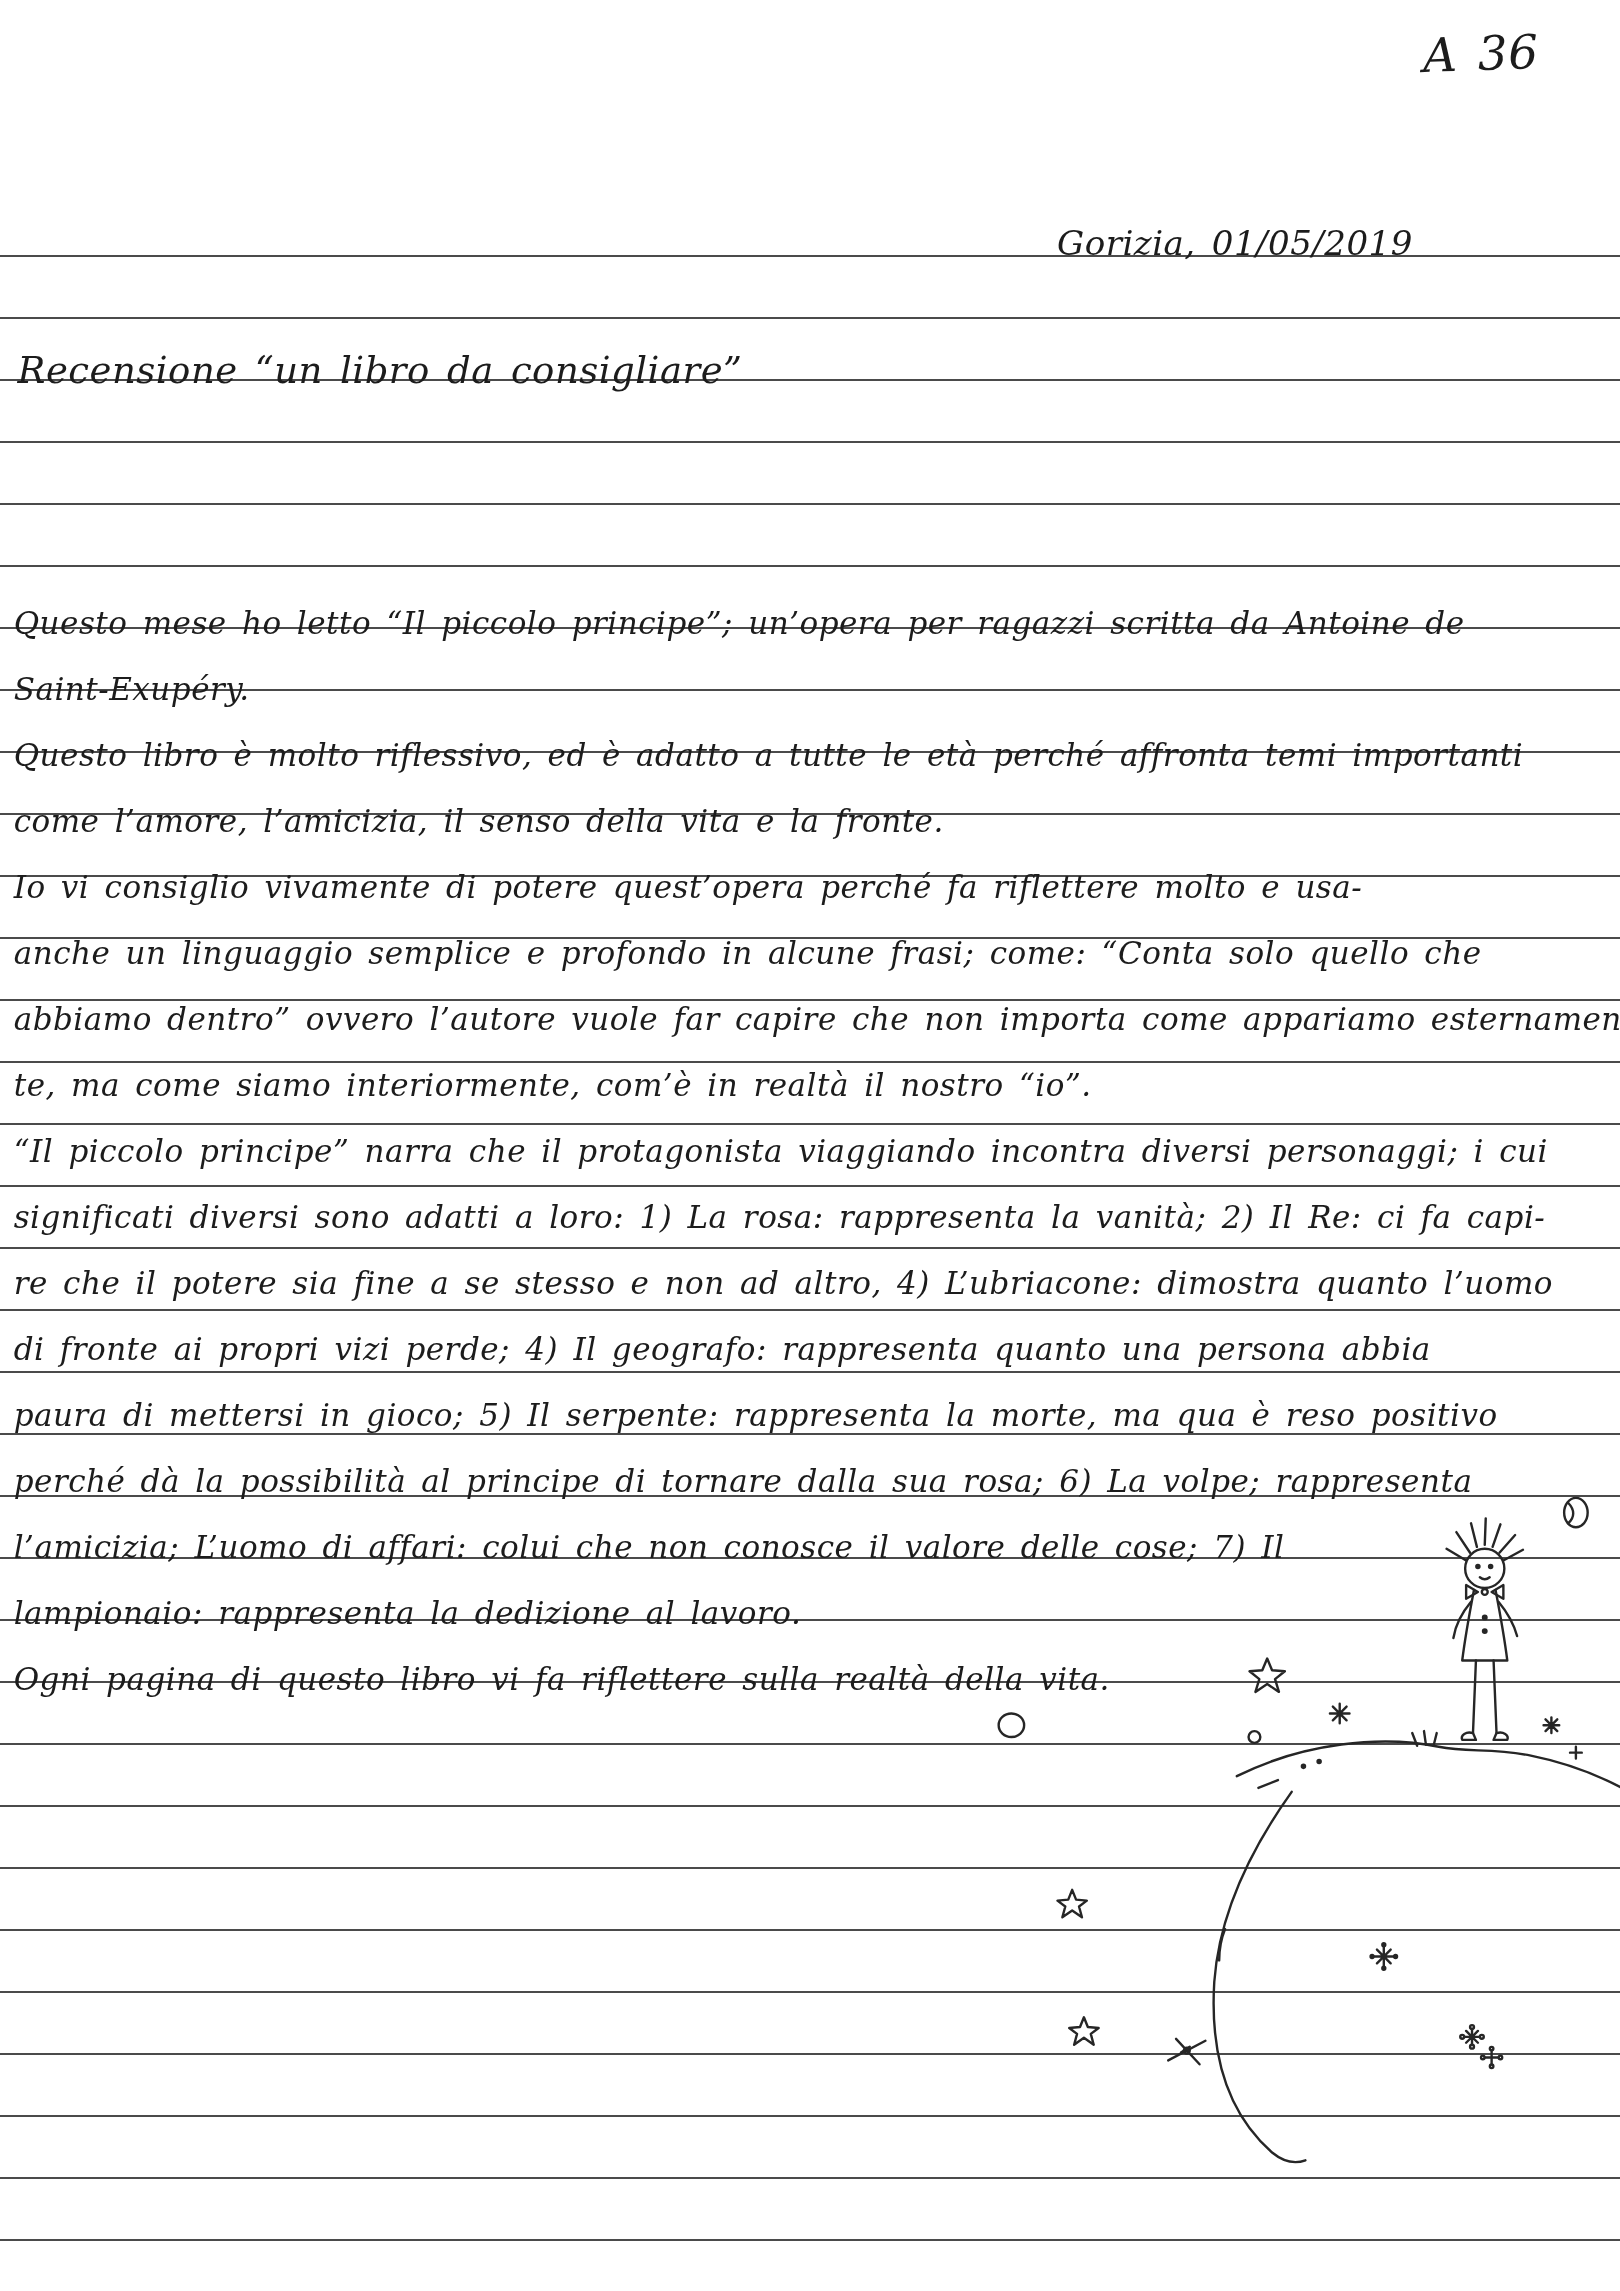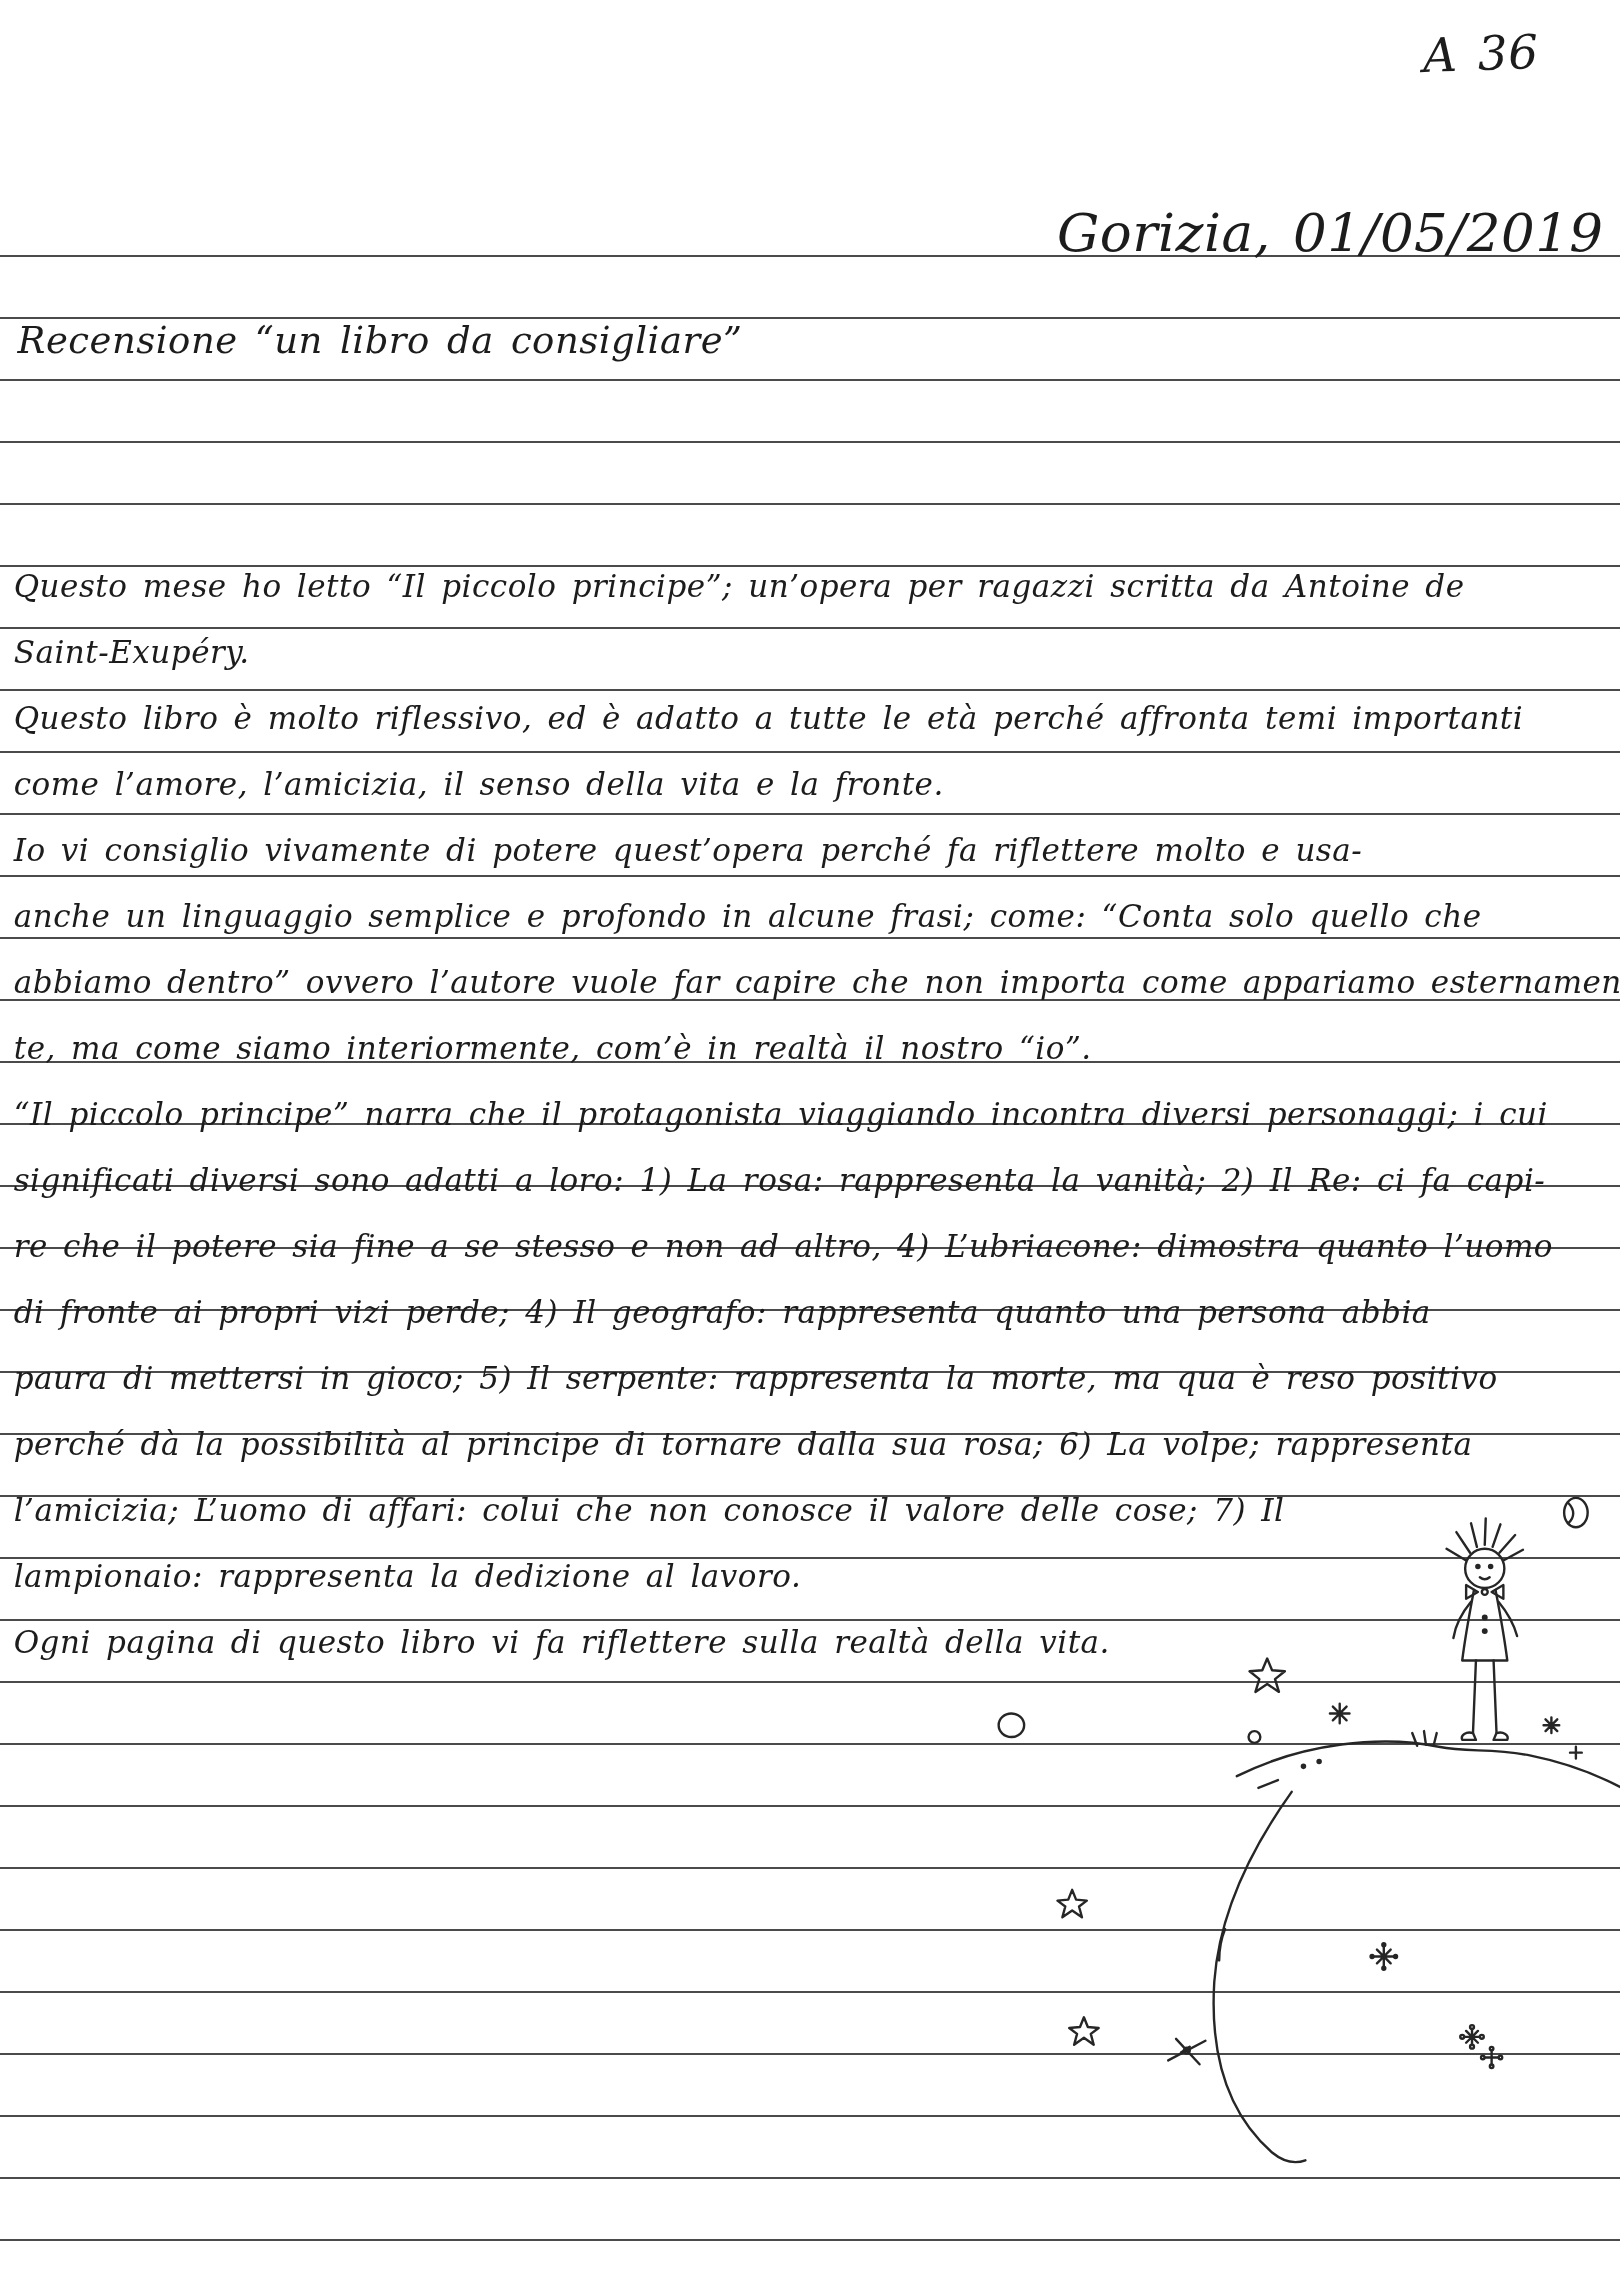--- a/index.html
+++ b/index.html
@@ -26,26 +26,26 @@
     word-spacing:4.9px;
     white-space:nowrap;
     color:#1c1c1c;
   }
   #corner-label{
     position:absolute;top:25.5px;left:1423px;
     font-size:47px;transform:rotate(-2deg);
   }
   #dateline{
     position:absolute;top:194px;left:1057px;height:63px;
-    display:flex;align-items:flex-end;font-size:53px;
+    display:flex;align-items:flex-end;font-size:34px;
   }
   #dateline span{margin-bottom:-5.9px;}
   .line-block{position:absolute;display:flex;flex-direction:column;}
   .line-block .ln{
-    height:66px;display:flex;
+    height:66px;display:flex;align-items:flex-end;
   }
   .line-block .ln span{margin-bottom:-6.9px;}
   #title-block{top:319px;left:17.6px;font-size:37px;}
   #body-block{top:568px;left:13.7px;font-size:31px;}
   #drawing{position:absolute;left:0;top:0;pointer-events:none;}
   #drawing *{vector-effect:non-scaling-stroke;}
 </style>
 </head>
 <body>
 

